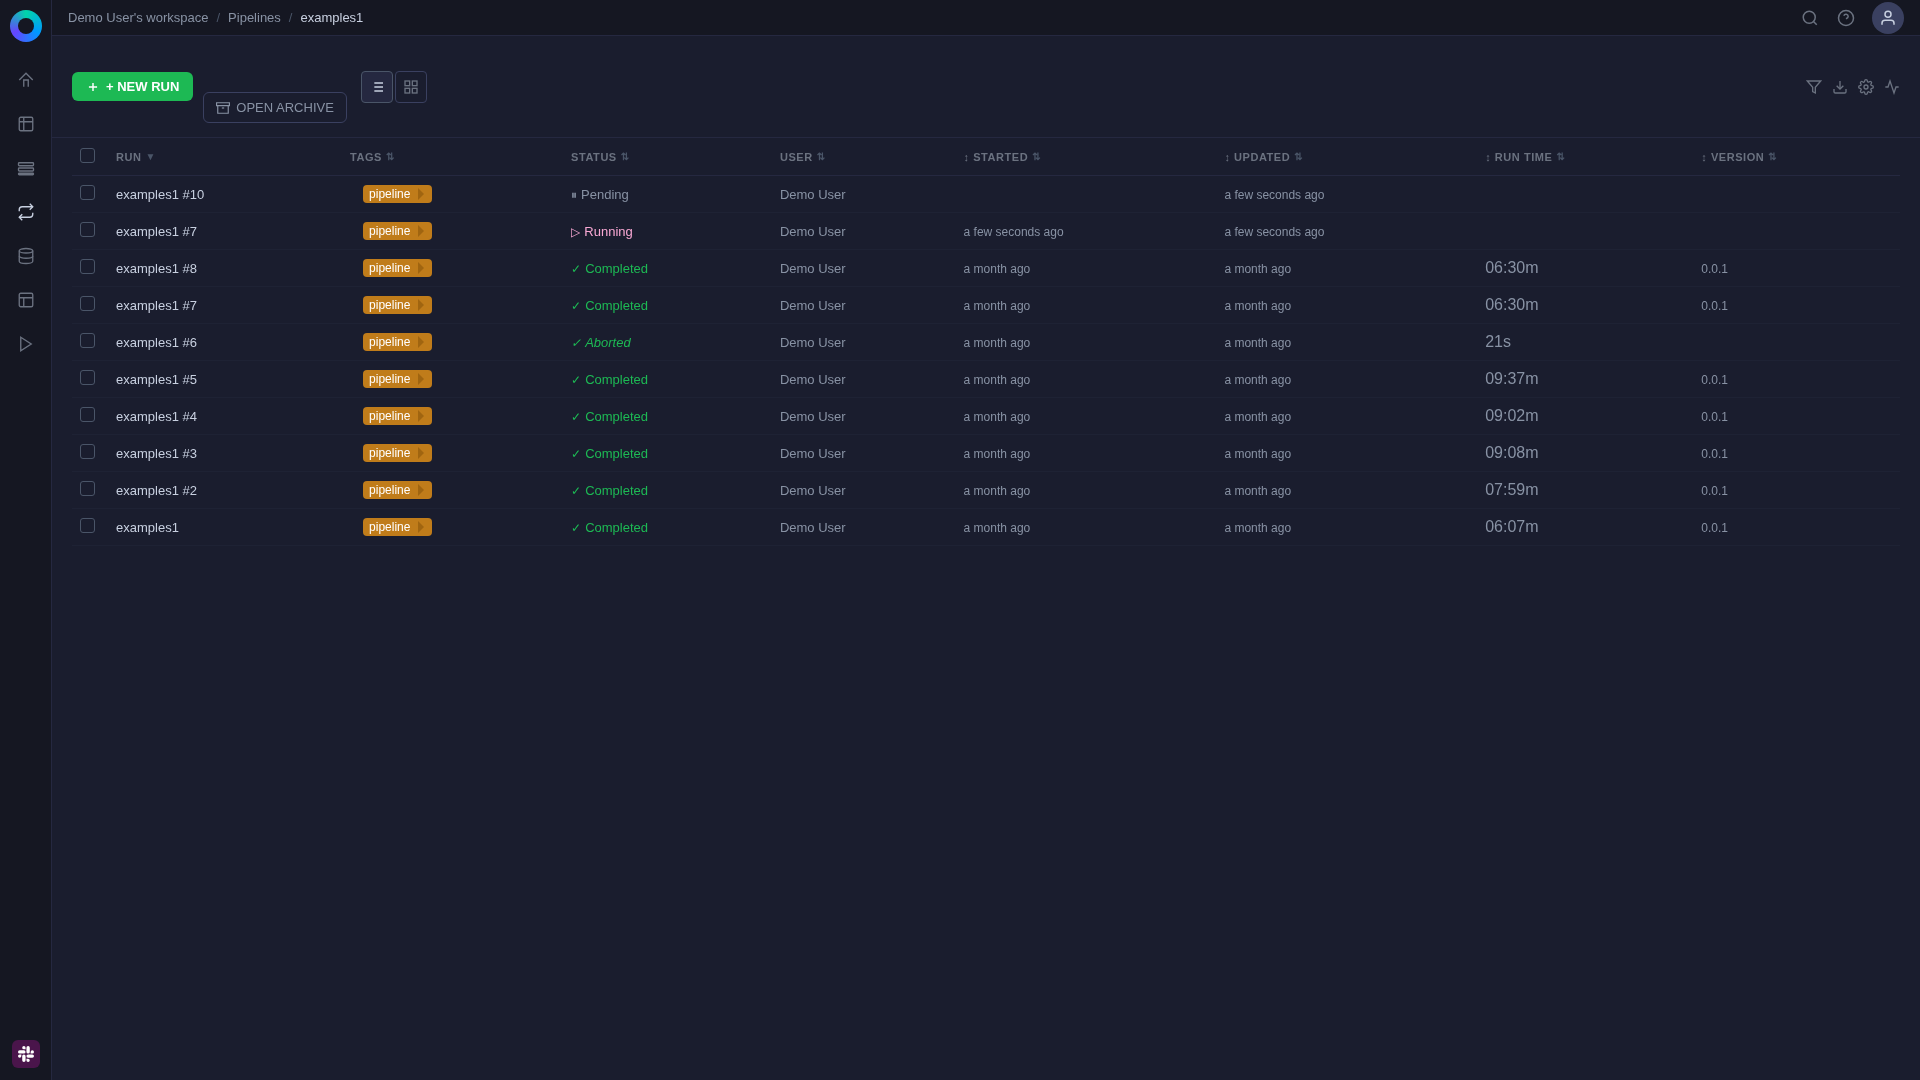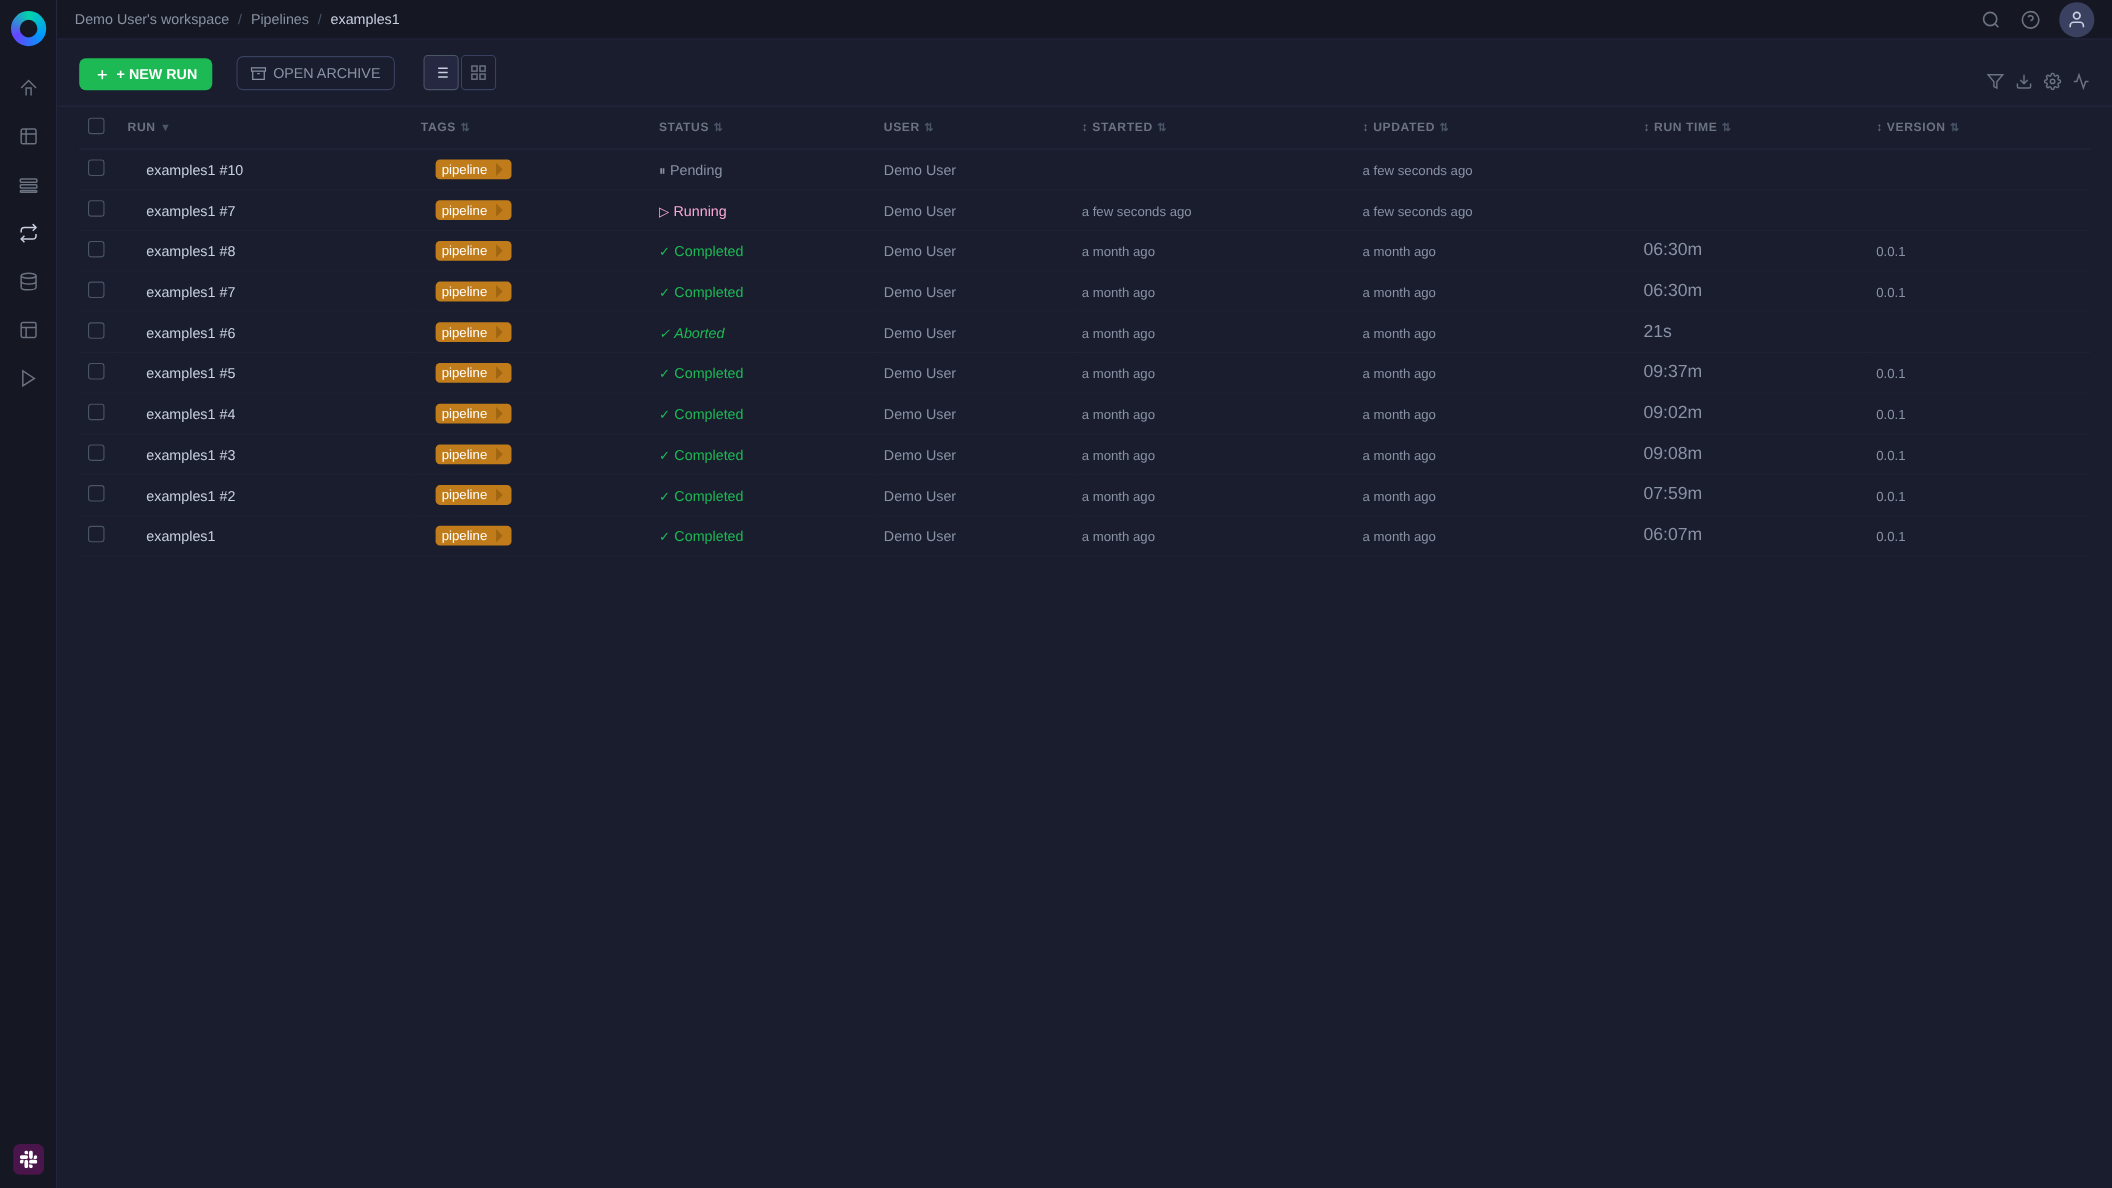--- a/index.html
+++ b/index.html
@@ -144,23 +144,23 @@
     
     .content {
       flex: 1;
       overflow: auto;
       padding: 0;
     }
 
     
     .toolbar {
       display: flex;
-      align-items: flex-end;
+      align-items: center;
       padding: 14px 20px;
-      gap: 22px;
+      gap: 10px;
       border-bottom: 1px solid #252840;
     }
     .btn-new-run {
       background: #1db954;
       color: #fff;
       border: none;
       border-radius: 6px;
       padding: 7px 14px;
       font-size: 13px;
       font-weight: 600;
@@ -173,20 +173,21 @@
       background: transparent;
       color: #8892a4;
       border: 1px solid #3a4060;
       border-radius: 6px;
       padding: 7px 12px;
       font-size: 13px;
       cursor: pointer;
       display: flex;
       align-items: center;
       gap: 6px;
+      margin-top: 42px;
     }
     .view-toggle {
       display: flex;
       gap: 2px;
       margin-left: 4px;
     }
     .view-btn {
       background: transparent;
       border: 1px solid #3a4060;
       color: #6b7280;
@@ -254,21 +255,20 @@
       height: 15px;
       border: 1.5px solid #4a5568;
       border-radius: 3px;
       background: transparent;
       cursor: pointer;
       display: inline-block;
     }
     .run-name {
       color: #c8d0e0;
       font-weight: 500;
-      margin-left: 17px;
     }
     .tag-pill {
       display: inline-flex;
       align-items: center;
       gap: 4px;
       background: #c07c1a;
       color: #fff;
       border-radius: 4px;
       padding: 2px 8px 2px 6px;
       font-size: 12px;

